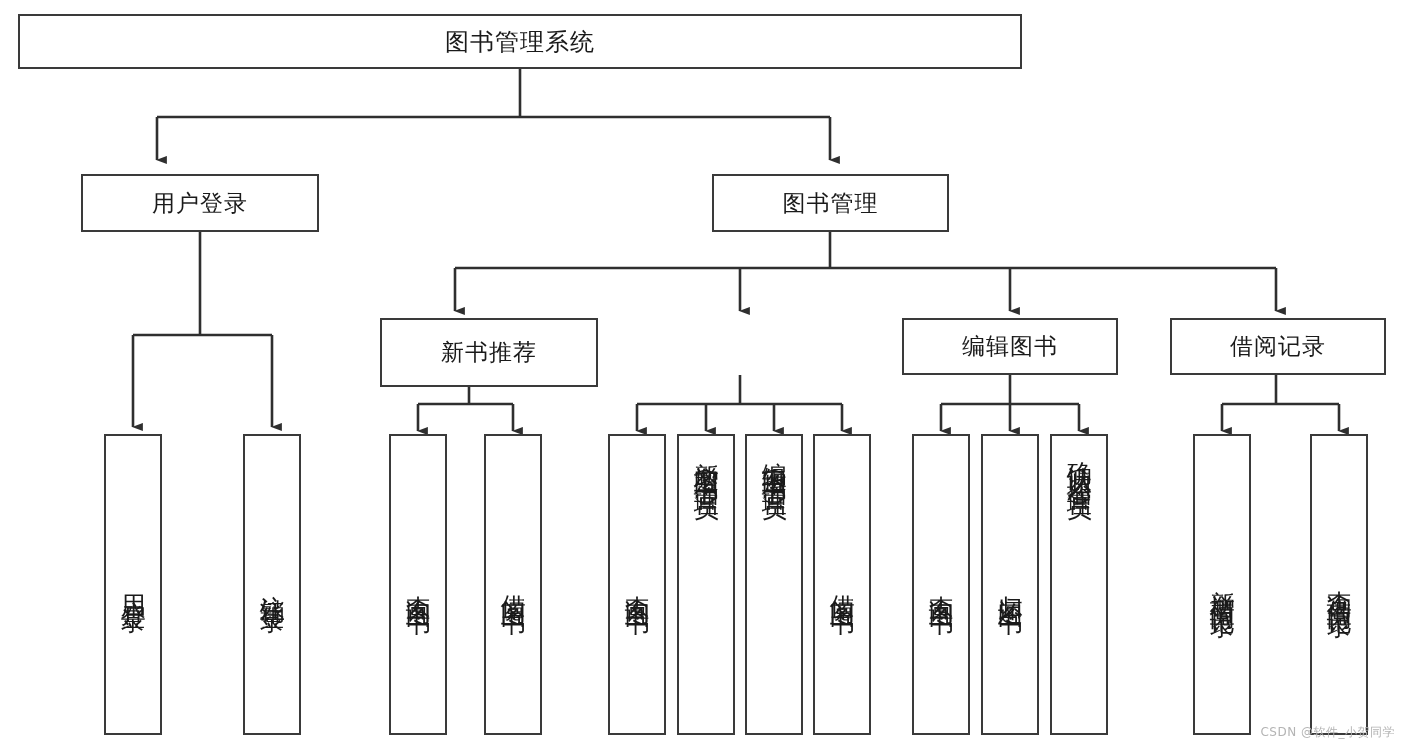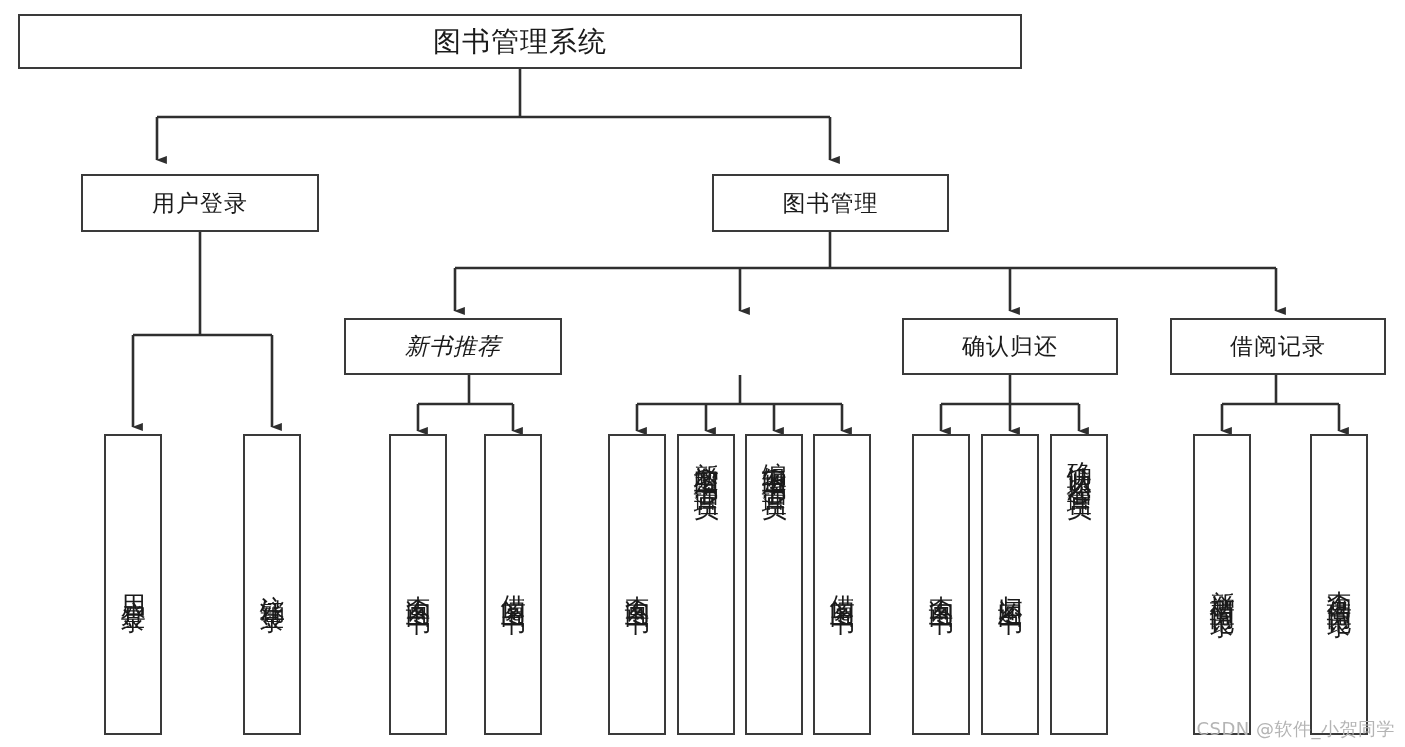--- a/index.html
+++ b/index.html
@@ -42,26 +42,26 @@
     text-orientation:upright;
     font-size:25px;
     line-height:1.18;
     letter-spacing:5px;
     margin:0 auto;
   }
   .node.vert.mid{
     align-items:center;
     padding-top:0;
   }
-  #root-node .lbl{font-size:28px;text-align:right;}
+  #root-node .lbl{font-size:24px;text-align:right;}
   .watermark{
     position:absolute;
     right:10px;
     bottom:6px;
-    font-size:18px;
+    font-size:12px;
     color:#b4b4b4;
     white-space:nowrap;
     letter-spacing:0.5px;
   }
 </style>
 </head>
 <body>
 
 <div id="canvas">
 
@@ -122,25 +122,25 @@
     <span class="lbl">图书管理系统</span>
   </div>
 
   <div class="node horiz" style="left:81px;top:174px;width:238px;height:58px;">
     <span class="lbl">用户登录</span>
   </div>
   <div class="node horiz" style="left:712px;top:174px;width:237px;height:58px;">
     <span class="lbl">图书管理</span>
   </div>
 
-  <div class="node horiz" style="left:344px;top:318px;width:218px;height:57px;font-style:italic;">
+  <div class="node horiz" style="left:380px;top:318px;width:218px;height:69px;">
     <span class="lbl">新书推荐</span>
   </div>
   <div class="node horiz" style="left:902px;top:318px;width:216px;height:57px;">
-    <span class="lbl">确认归还</span>
+    <span class="lbl">编辑图书</span>
   </div>
   <div class="node horiz" style="left:1170px;top:318px;width:216px;height:57px;font-family:Liberation Serif, serif;">
     <span class="lbl">借阅记录</span>
   </div>
 
   <div class="node vert mid" style="left:104px;top:434px;width:58px;height:301px;">
     <span class="lbl">用户登录</span>
   </div>
   <div class="node vert mid" style="left:243px;top:434px;width:58px;height:301px;">
     <span class="lbl">注销登录</span>

